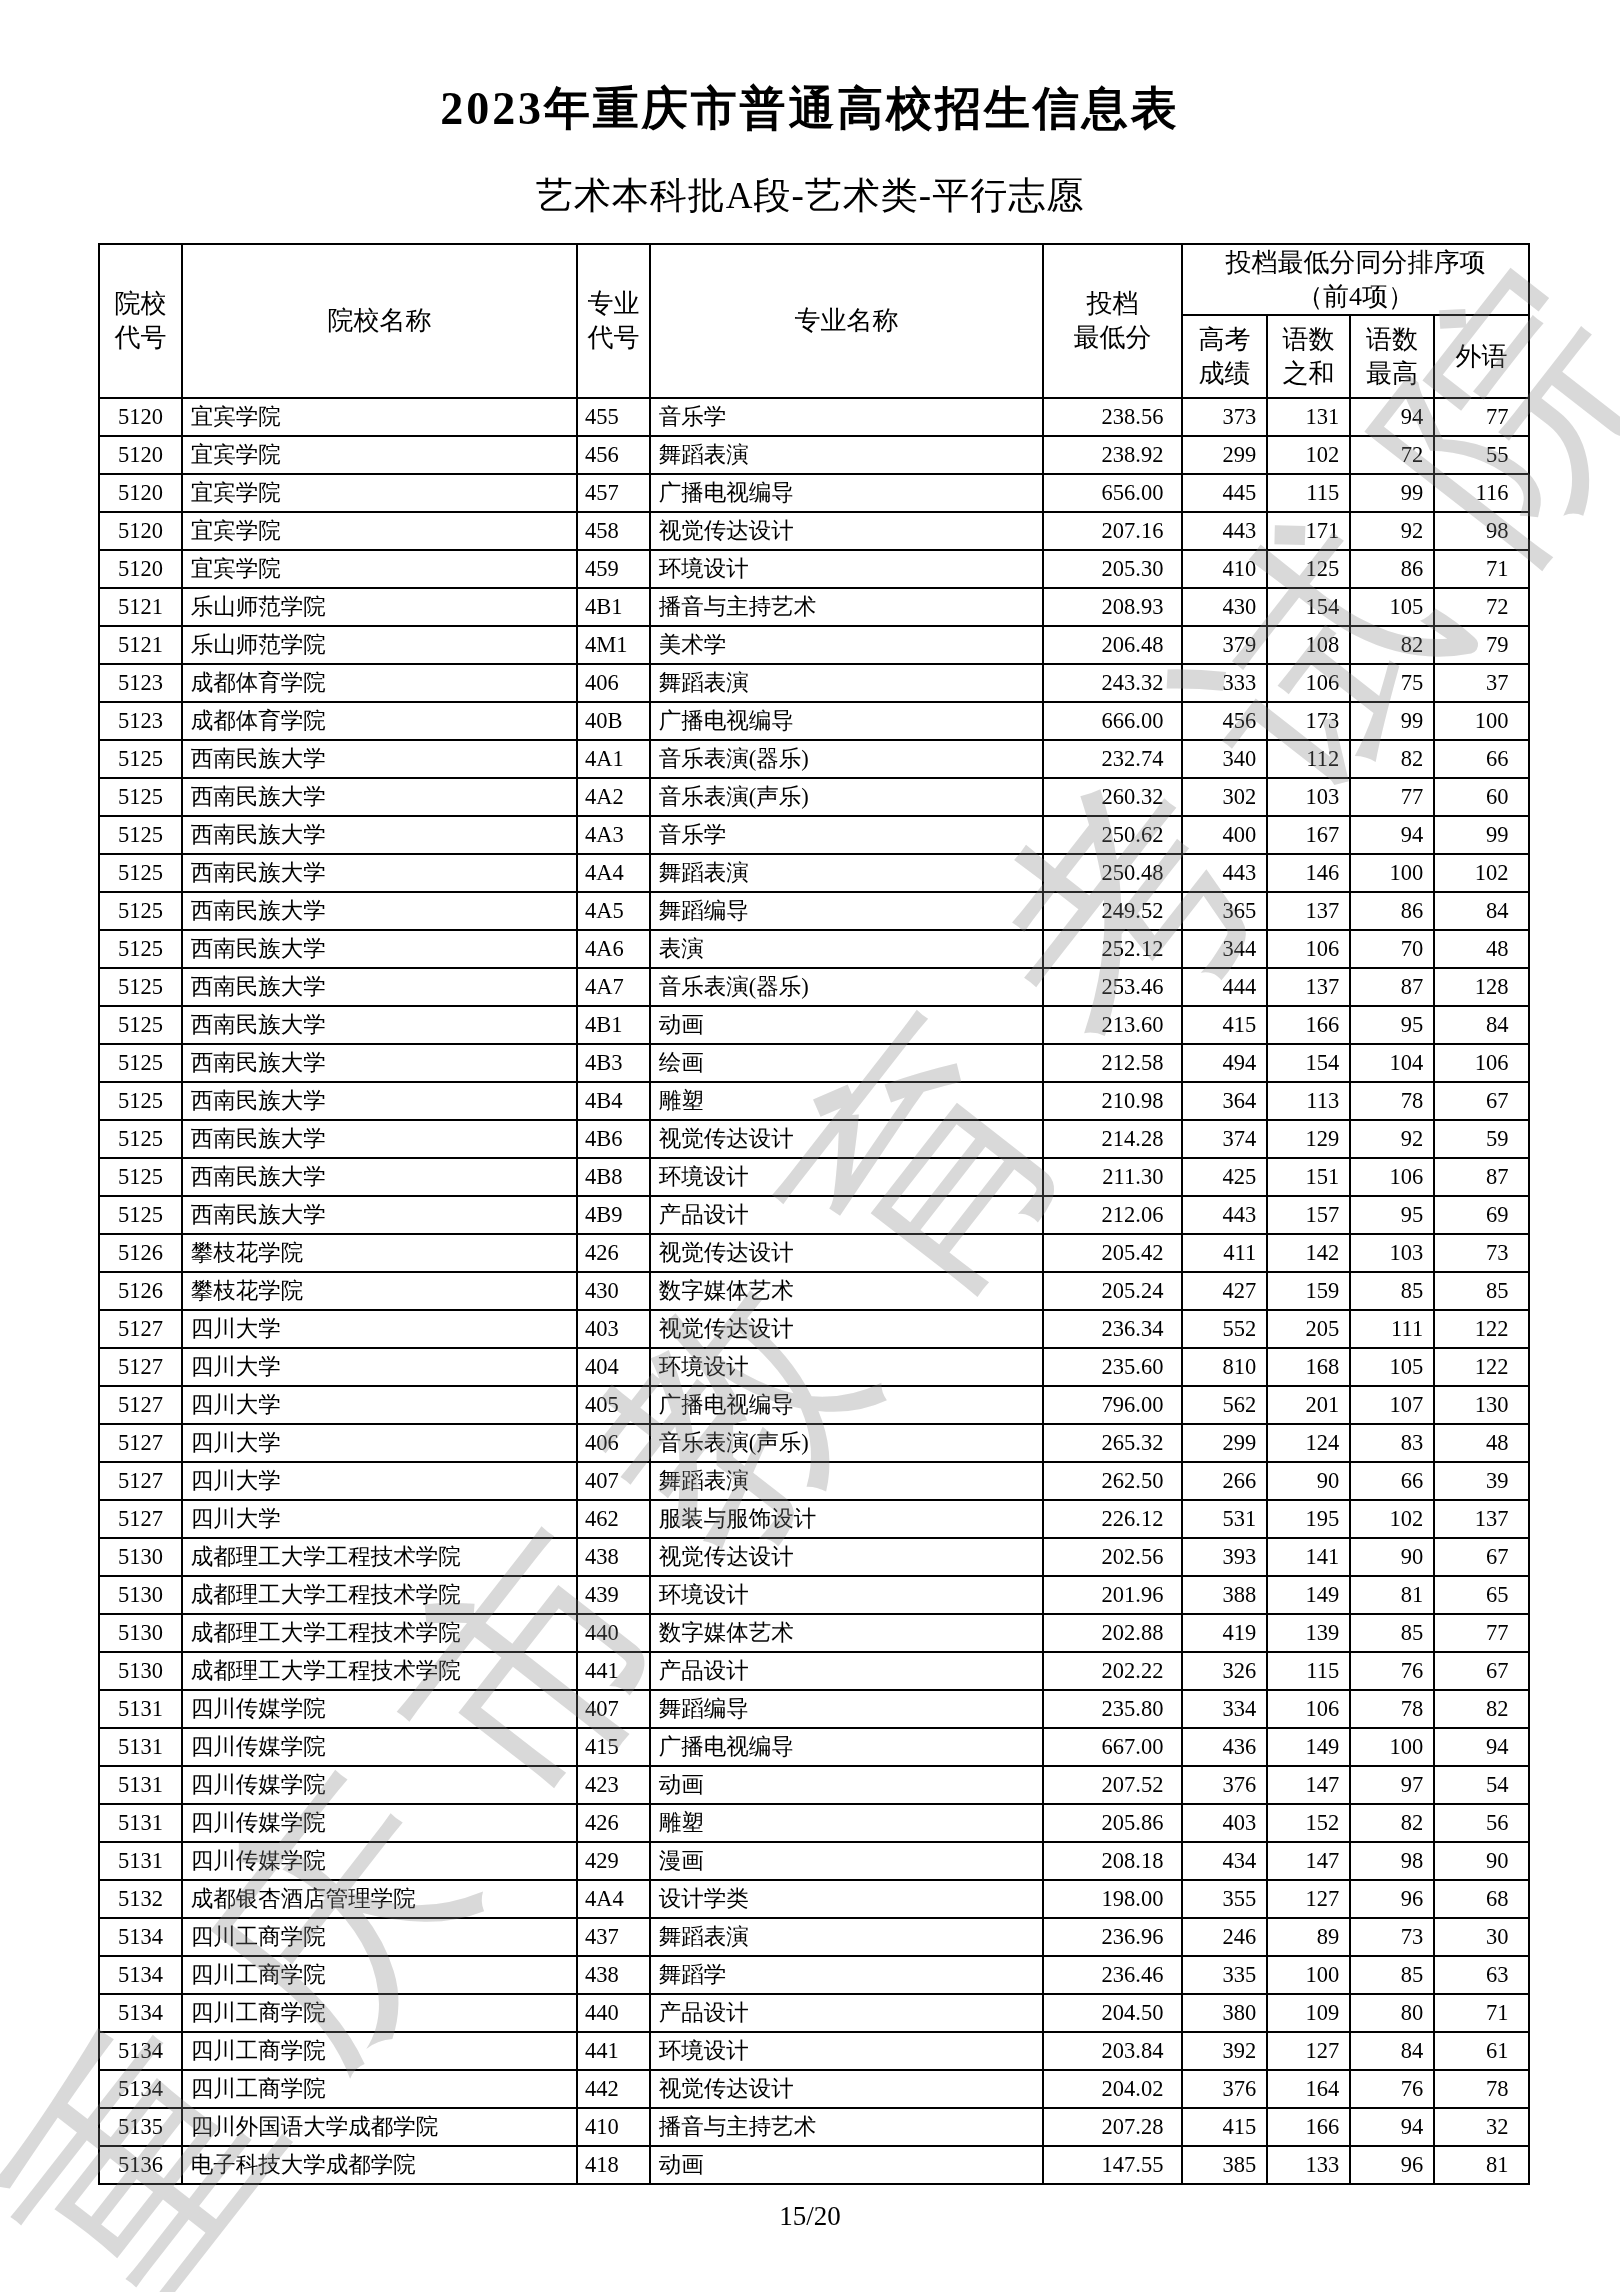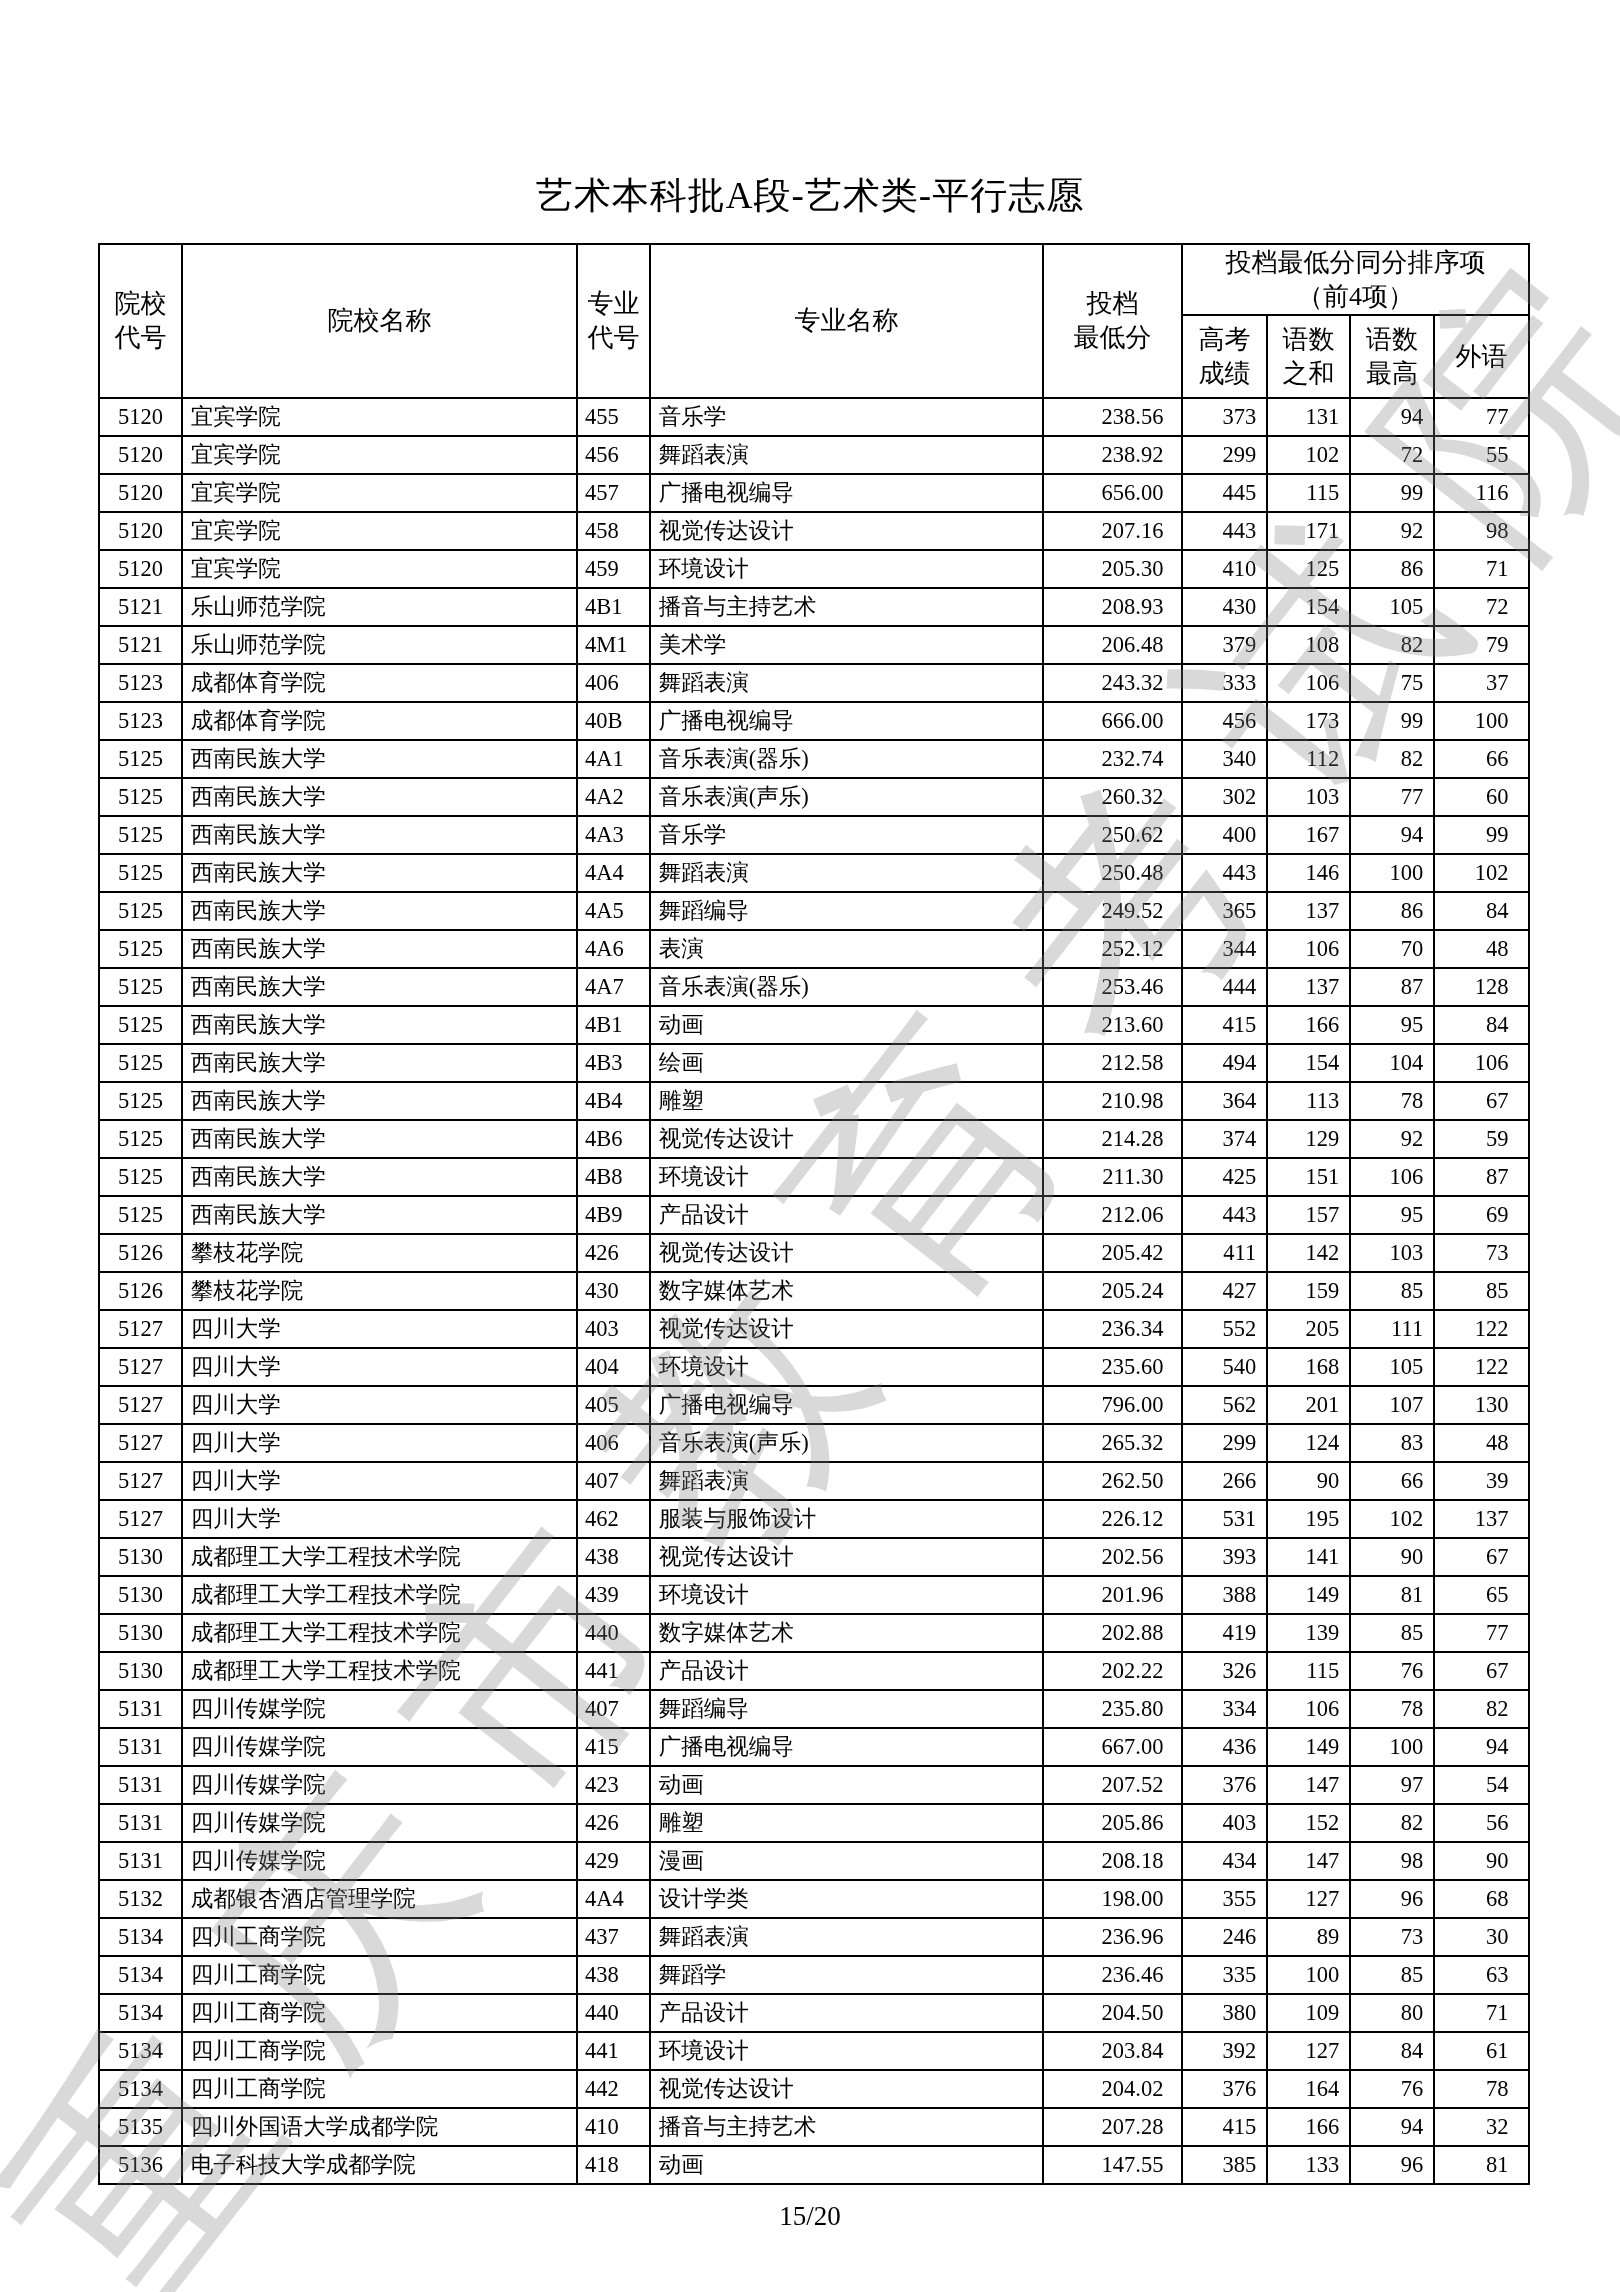--- a/index.html
+++ b/index.html
@@ -100,20 +100,21 @@
     width: 100%;
     text-align: center;
     font-size: 27px;
   }
 </style>
 </head>
 <body>
 
 <div class="page">
 
+  <div class="doc-title">2023年重庆市普通高校招生信息表</div>
   <div class="doc-subtitle">艺术本科批A段-艺术类-平行志愿</div>
 
   <table class="score-table">
     <colgroup>
       <col style="width:83px">
       <col style="width:395px">
       <col style="width:73px">
       <col style="width:393px">
       <col style="width:139px">
       <col style="width:85px">
@@ -419,21 +420,21 @@
           <td>205</td>
           <td>111</td>
           <td>122</td>
         </tr>
         <tr>
           <td>5127</td>
           <td>四川大学</td>
           <td>404</td>
           <td>环境设计</td>
           <td>235.60</td>
-          <td>540</td>
+          <td>810</td>
           <td>168</td>
           <td>105</td>
           <td>122</td>
         </tr>
         <tr>
           <td>5127</td>
           <td>四川大学</td>
           <td>405</td>
           <td>广播电视编导</td>
           <td>796.00</td>

